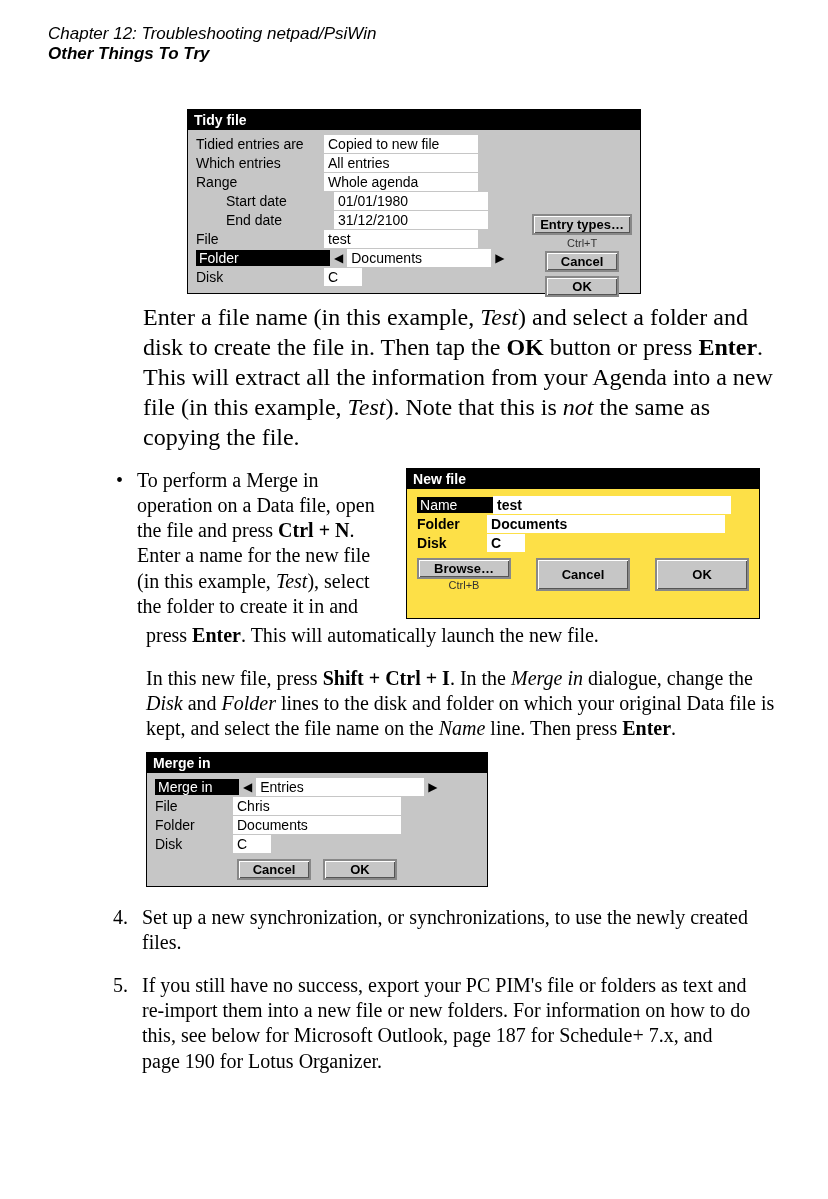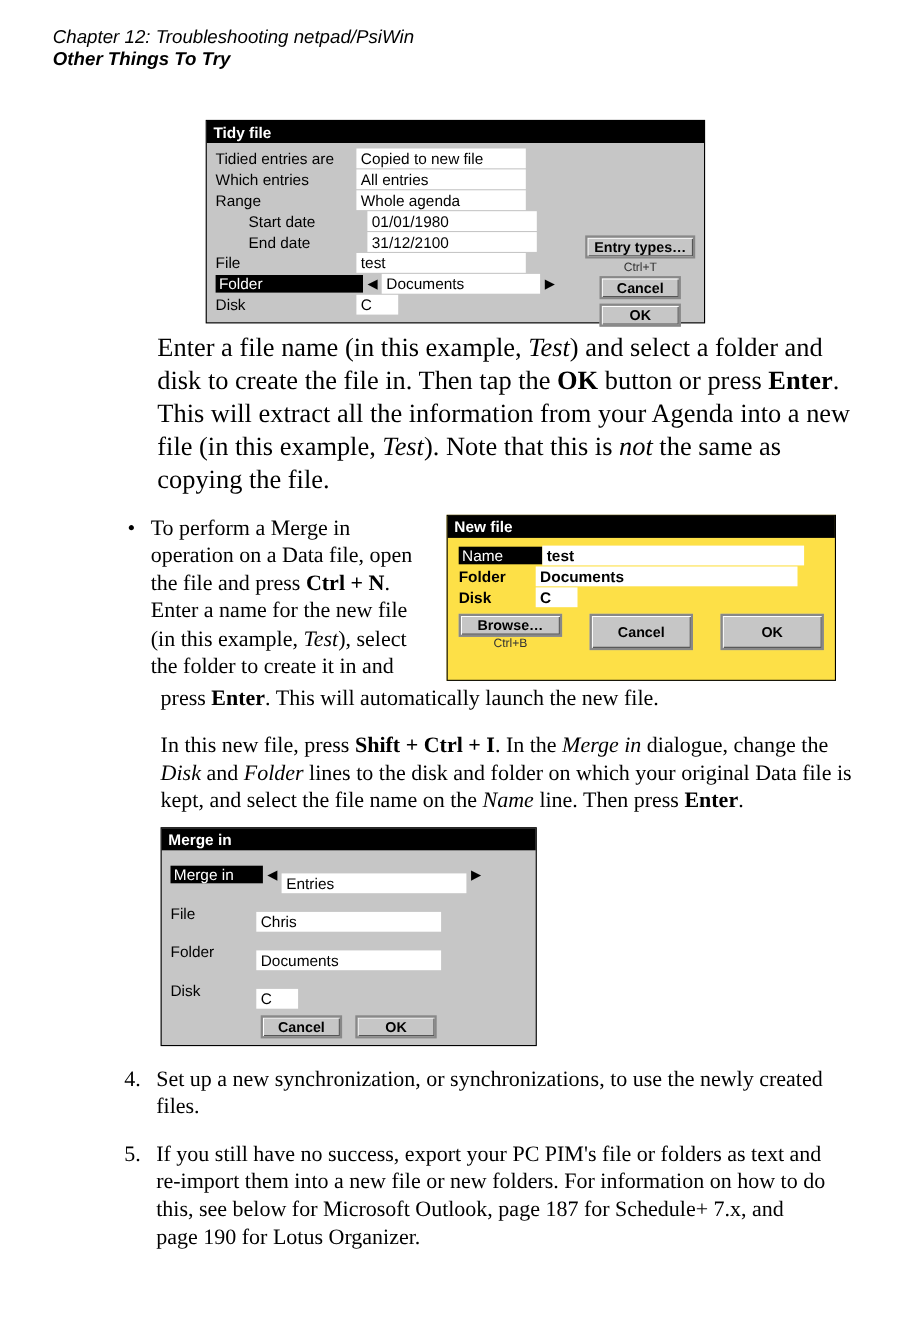--- a/index.html
+++ b/index.html
@@ -33,21 +33,21 @@
   .newfile .body{padding:6px 10px 4px 10px;}
   .newfile .dlabel{min-width:70px;}
   .newfile .dfield{min-width:230px;font-weight:bold;}
   .newfile .btnrow{display:flex;gap:24px;justify-content:space-between;margin-top:6px;}
   .newfile .btn2{min-width:78px;}
   .continuation{margin:4px 0 0 98px;font-size:20px;line-height:1.26;}
   .para2{margin:18px 0 0 98px;font-size:20px;line-height:1.26;}
   .merge-wrap{display:flex;justify-content:flex-start;margin:10px 0 0 98px;}
   .merge{width:340px;}
   .merge .dlabel{min-width:78px;}
-  .merge .dfield{min-width:160px;margin-top:16px;}
+  .merge .dfield{min-width:160px;}
   .merge .btnrow{display:flex;gap:12px;justify-content:center;margin-top:6px;}
   .numitem{display:flex;gap:14px;font-size:20px;line-height:1.26;margin:18px 0 0 50px;}
   .numitem .num{min-width:30px;text-align:right;}
   .numitem .txt{max-width:612px;}
   .pagefoot{position:absolute;bottom:12px;left:48px;font-family:Arial,Helvetica,sans-serif;font-style:italic;font-size:17px;}
   .pagefoot .pn{font-weight:bold;font-style:italic;}
   b{font-weight:bold;}
   i{font-style:italic;}
 </style>
 </head>

